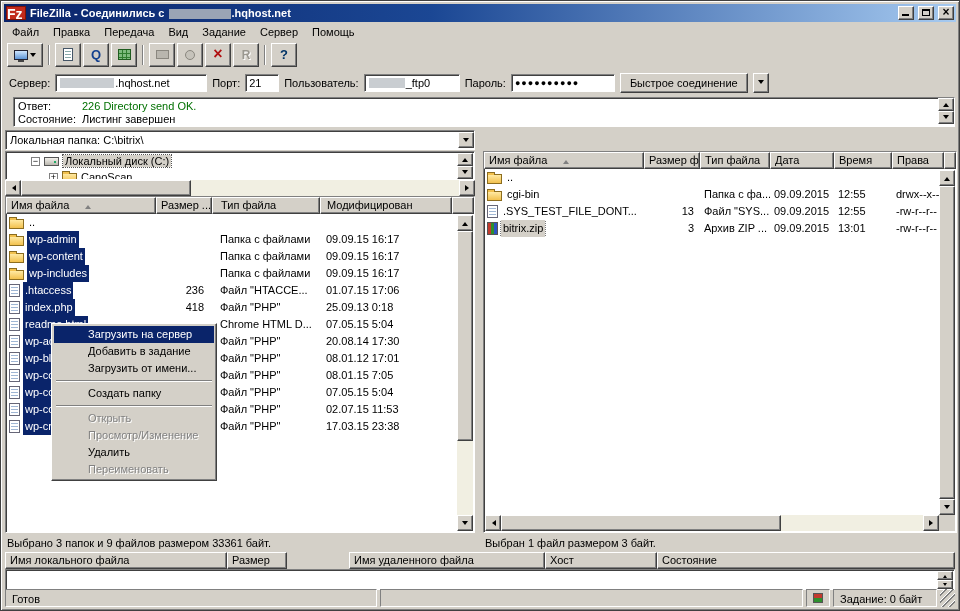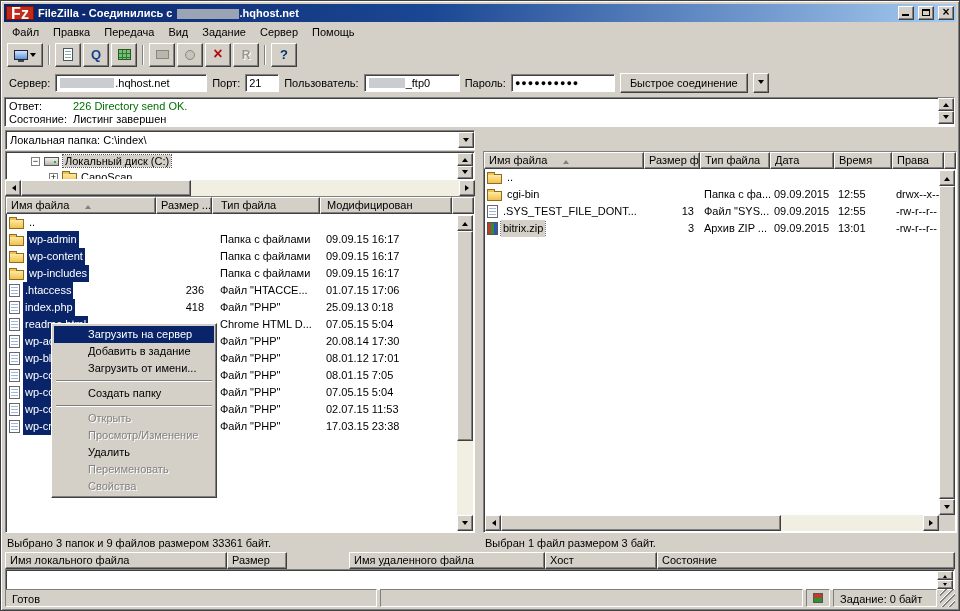--- a/index.html
+++ b/index.html
@@ -8,22 +8,22 @@
             font-size:11px; border:1px solid #404040; overflow:hidden;
             box-shadow: inset 1px 1px 0 #fff, inset -1px -1px 0 #808080, inset 2px 2px 0 #d4d0c8; }
   .raised  { border:1px solid; border-color:#fff #404040 #404040 #fff; box-shadow: inset -1px -1px 0 #808080; background:#D4D0C8; }
   .sunken  { border:1px solid; border-color:#808080 #fff #fff #808080; box-shadow: inset 1px 1px 0 #404040; background:#fff; }
   .flat-sunken { border:1px solid; border-color:#808080 #fff #fff #808080; }
 
   
   #titlebar { position:absolute; left:3px; top:3px; right:3px; height:18px;
               background:linear-gradient(90deg,#0A246A 0%,#1B4794 45%,#A6CAF0 100%);
               display:flex; align-items:center; gap:4px; padding:0 2px; }
-  .fz-icon { width:28px; height:14px; background:#c22a1c; color:#fff; font-weight:bold; font-size:16px;
-             line-height:14px; text-align:center; flex:none; border:1px solid #7e1208; }
+  .fz-icon { width:20px; height:14px; background:#c22a1c; color:#fff; font-weight:bold; font-size:14px;
+             line-height:14px; flex:none; border:1px solid #7e1208; }
   #title-text { color:#fff; font-weight:bold; white-space:nowrap; overflow:hidden; flex:1; }
   .redact { display:inline-block; height:10px; vertical-align:middle; background:#9aa4b5; margin:0 1px; }
   .redact.onwhite { background:#c9cdd1; }
   .wbtn { width:16px; height:14px; position:relative; flex:none; }
   .glyph-min::before { content:""; position:absolute; left:3px; right:4px; bottom:3px; height:2px; background:#000; }
   .glyph-max::before { content:""; position:absolute; left:3px; right:3px; top:2px; bottom:3px; border:1px solid #000; border-top-width:2px; }
   .glyph-close::before { content:"×"; position:absolute; left:0; right:0; top:-2px; text-align:center; font-weight:bold; font-size:12px; }
 
   
   #menubar { position:absolute; left:4px; top:22px; right:4px; height:17px; display:flex; align-items:center; }
@@ -48,21 +48,21 @@
   .i-r::before { content:"R"; color:#9a978f; font-weight:bold; font-size:12px; text-shadow:1px 1px 0 #fff; }
   .i-help::before { content:"?"; color:#003366; font-weight:bold; font-size:13px; }
 
   
   #quickbar { position:absolute; left:4px; top:68px; right:4px; height:27px; display:flex; align-items:center; gap:5px; padding:0 4px; }
   .qinput { height:18px; display:flex; align-items:center; padding:0 3px; white-space:nowrap; overflow:hidden; }
   .qbtn { height:20px; display:flex; align-items:center; padding:0 9px; white-space:nowrap; }
   .qdrop { width:16px; height:20px; display:flex; align-items:center; justify-content:center; }
 
   
-  #logbox { position:absolute; left:3px; top:96px; right:4px; height:30px; padding:2px 20px 0 4px; overflow:hidden; }
+  #logbox { position:absolute; left:12px; top:96px; right:4px; height:30px; padding:2px 20px 0 4px; overflow:hidden; }
   .logline { display:flex; height:13px; line-height:13px; white-space:nowrap; }
   .loglabel { width:64px; flex:none; }
   .ok { color:#007000; }
   .vsb { display:flex; flex-direction:column; width:16px; }
   .hsb { display:flex; flex-direction:row; height:16px; }
   .sbtn { width:16px; height:16px; flex:none; position:relative; display:flex; align-items:center; justify-content:center; }
   .track { flex:1; background:#f1efe2; position:relative; }
   .thumb { position:absolute; background:#D4D0C8; }
   .tri-u { width:0; height:0; border:3px solid transparent; border-bottom:4px solid #000; margin-bottom:2px; }
   .tri-d { width:0; height:0; border:3px solid transparent; border-top:4px solid #000; margin-top:2px; }
@@ -250,21 +250,21 @@
     <div class="sbtn raised">
         <span class="tri-u"></span>
       </div>
     <div class="sbtn raised">
         <span class="tri-d"></span>
       </div>
   </div>
 
   <div id="local-combo" class="combo sunken">
     <span>Локальная папка:</span>&nbsp;
-    <span>C:\index\</span>
+    <span>C:\bitrix\</span>
     <span class="combo-arrow raised">
         <span class="tri-d"></span>
       </span>
   </div>
 
   <div id="tree" class="sunken">
     <div class="tree-row" style="padding-left:24px">
       <span class="exp">−</span>
       <span class="ic ic-drive"></span>
       <span class="tsel">Локальный диск (C:)</span>
@@ -593,16 +593,15 @@
     <div class="cm-item hl">Загрузить на сервер</div>
     <div class="cm-item">Добавить в задание</div>
     <div class="cm-item">Загрузить от имени...</div>
     <div class="cm-sep"></div>
     <div class="cm-item">Создать папку</div>
     <div class="cm-sep"></div>
     <div class="cm-item dis">Открыть</div>
     <div class="cm-item dis">Просмотр/Изменение</div>
     <div class="cm-item">Удалить</div>
     <div class="cm-item dis">Переименовать</div>
-    <div class="cm-item dis">Свойства</div>
   </div>
 
 </div>
 
 </body></html>

